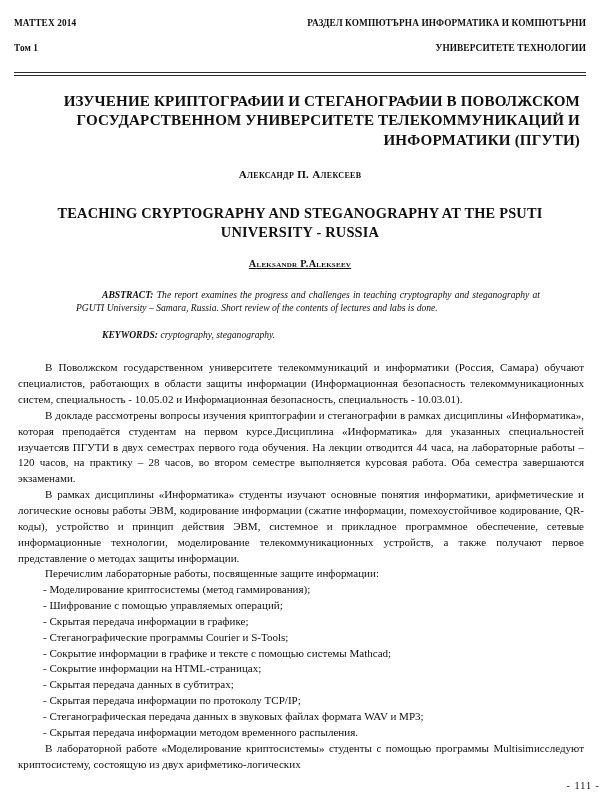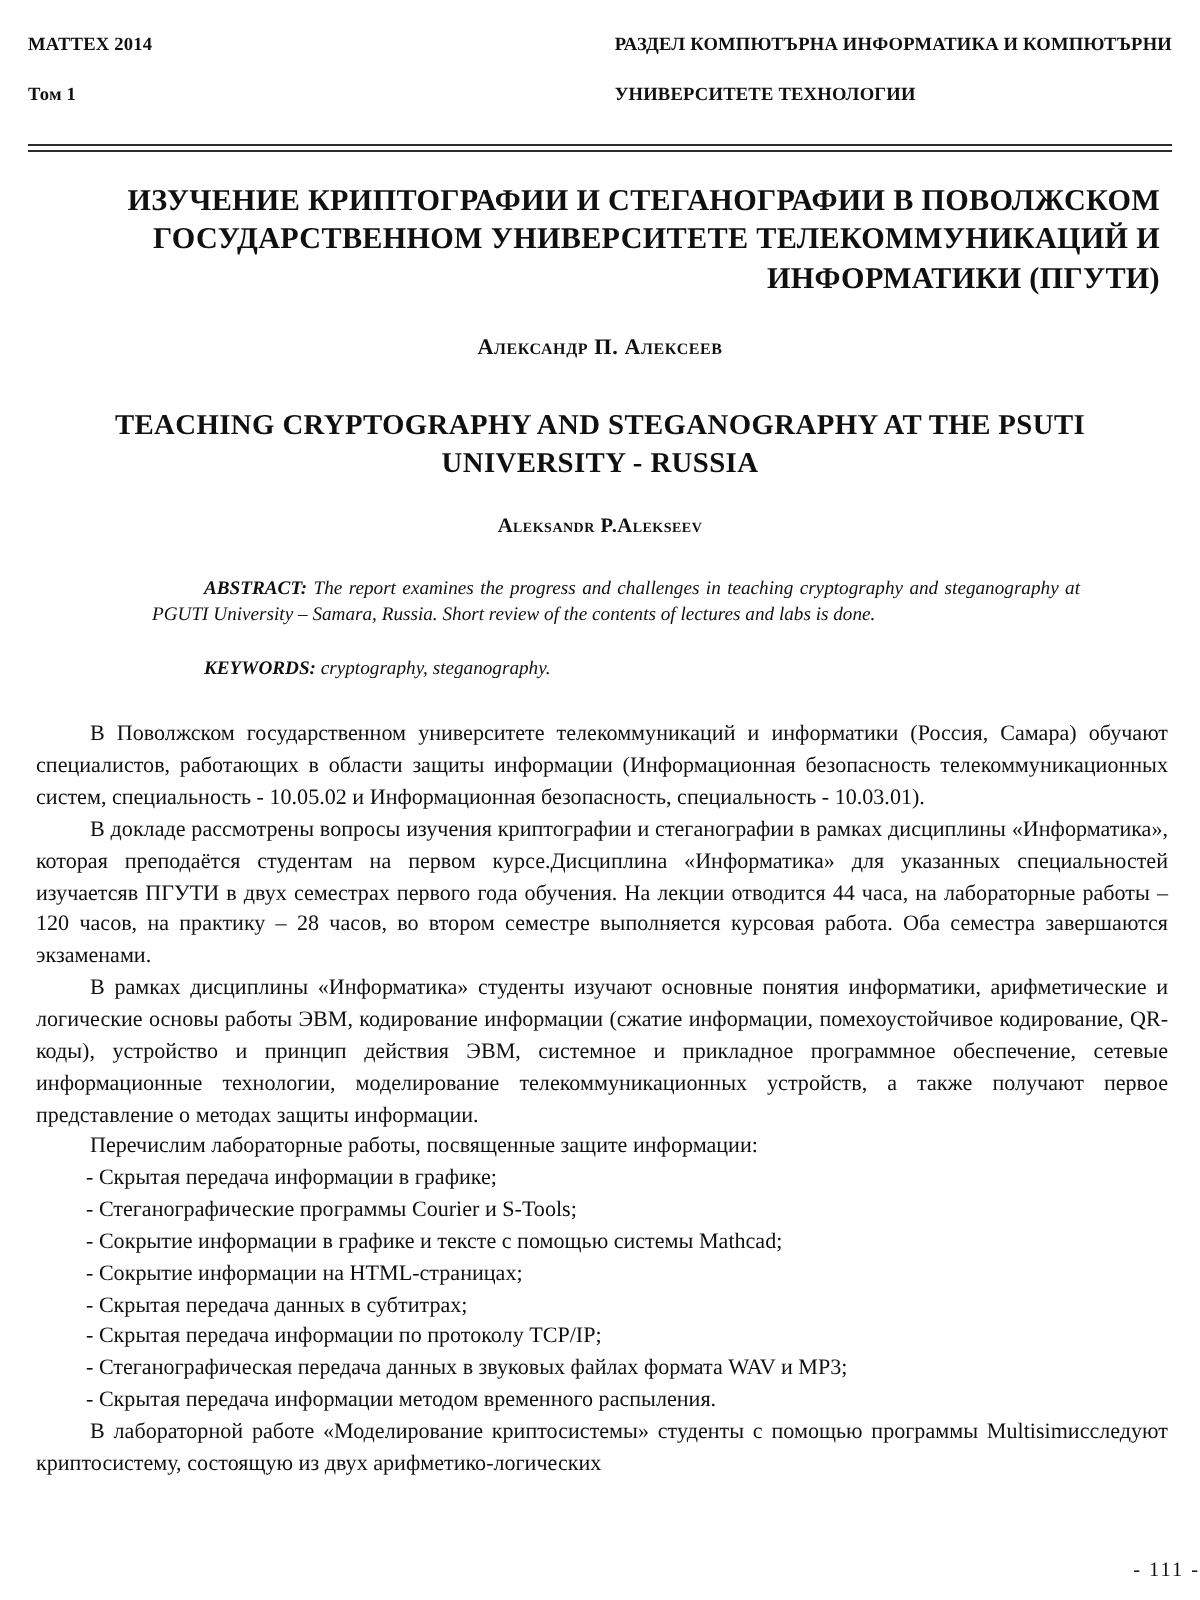--- a/index.html
+++ b/index.html
@@ -34,21 +34,21 @@
     font-size: 9.3px;
     line-height: 1.32;
     letter-spacing: 0.1px;
   }
   .runhead-left {
     text-align: left;
     white-space: pre-line;
     padding-top: 0px;
   }
   .runhead-right {
-    text-align: left;
+    text-align: right;
     white-space: pre-line;
     max-width: 420px;
   }
 
   .rule-double {
     margin-top: 6px;
     border-top: 1.6px solid #2b2b2b;
     border-bottom: 1.1px solid #2b2b2b;
     height: 1.4px;
     background: #fdfdfd;
@@ -84,20 +84,21 @@
     padding: 0 18px;
   }
 
   .author-en {
     margin-top: 16px;
     text-align: center;
     font-weight: bold;
     font-size: 10.3px;
     font-variant: small-caps;
     letter-spacing: 0.25px;
+    text-decoration: underline;
   }
 
   
   .abstract-block {
     margin: 19px 46px 0 62px;
     font-style: italic;
     font-size: 9.6px;
     line-height: 1.42;
     text-align: justify;
   }
@@ -175,20 +176,22 @@
     <p class="kw"><b>KEYWORDS:</b><span> cryptography, steganography.</span></p>
   </div>
 
   <div class="body">
     <p>В Поволжском государственном университете телекоммуникаций и информатики (Россия, Самара) обучают специалистов, работающих в области защиты информации (Информационная безопасность телекоммуникационных систем, специальность - 10.05.02 и Информационная безопасность, специальность - 10.03.01).</p>
     <p>В докладе рассмотрены вопросы изучения криптографии и стеганографии в рамках дисциплины «Информатика», которая преподаётся студентам на первом курсе.Дисциплина «Информатика» для указанных специальностей изучаетсяв ПГУТИ в двух семестрах первого года обучения. На лекции отводится 44 часа, на лабораторные работы – 120 часов, на практику – 28 часов, во втором семестре выполняется курсовая работа. Оба семестра завершаются экзаменами.</p>
     <p>В рамках дисциплины «Информатика» студенты изучают основные понятия информатики, арифметические и логические основы работы ЭВМ, кодирование информации (сжатие информации, помехоустойчивое кодирование, QR-коды), устройство и принцип действия ЭВМ, системное и прикладное программное обеспечение, сетевые информационные технологии, моделирование телекоммуникационных устройств, а также получают первое представление о методах защиты информации.</p>
     <p>Перечислим лабораторные работы, посвященные защите информации:</p>
 
     <ul class="list">
+      <li>- Моделирование криптосистемы (метод гаммирования);</li>
+      <li>- Шифрование с помощью управляемых операций;</li>
       <li>- Скрытая передача информации в графике;</li>
       <li>- Стеганографические программы Courier и S-Tools;</li>
       <li>- Сокрытие информации в графике и тексте с помощью системы Mathcad;</li>
       <li>- Сокрытие информации на HTML-страницах;</li>
       <li>- Скрытая передача данных в субтитрах;</li>
       <li>- Скрытая передача информации по протоколу TCP/IP;</li>
       <li>- Стеганографическая передача данных в звуковых файлах формата WAV и MP3;</li>
       <li>- Скрытая передача информации методом временного распыления.</li>
     </ul>
 

